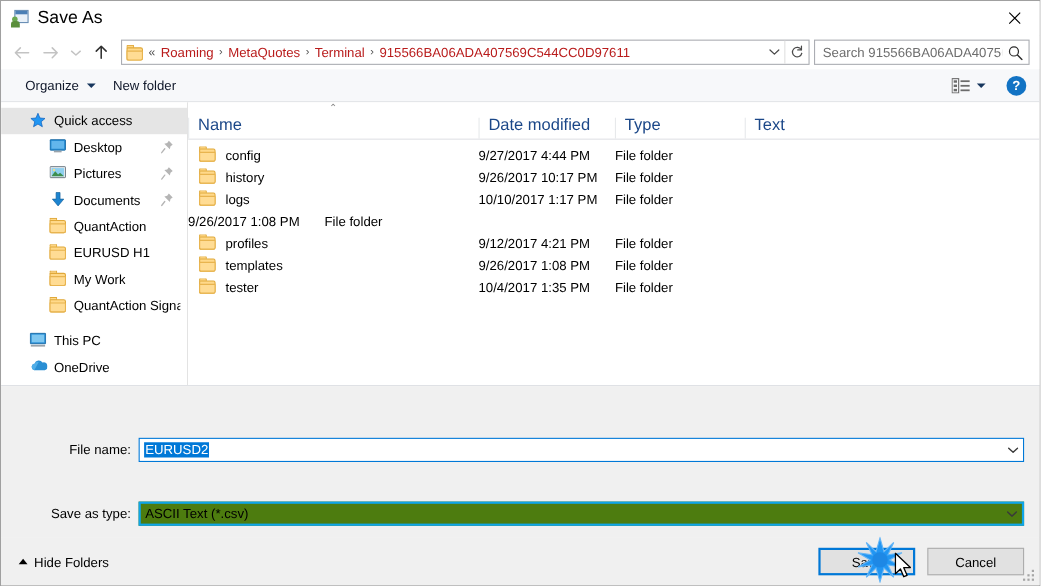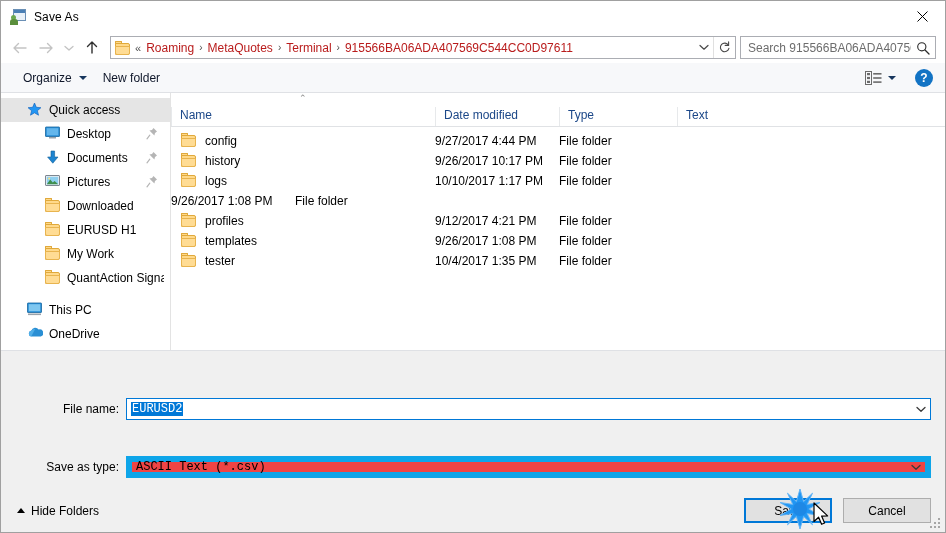--- a/index.html
+++ b/index.html
@@ -54,21 +54,21 @@
     border-radius: 50%;
     background: #6aa84f;
   }
   .app-icon .ai-body {
     position: absolute; left: 0px; top: 10px;
     width: 8px; height: 6px;
     border-radius: 3px 3px 0 0;
     background: #5b8f3c;
   }
   .titlebar .title-text {
-    font-size: 12px;
+    font-size: 16px;
     color: #000;
     letter-spacing: 0.1px;
   }
   .titlebar .close-btn {
     position: absolute;
     right: 0; top: 0;
     width: 46px; height: 30px;
     display: flex; align-items: center; justify-content: center;
     cursor: default;
   }
@@ -311,21 +311,21 @@
   }
   .sort-caret {
     position: absolute;
     left: 128px; top: -9px;
     width: 9px; height: 6px;
     color: #888;
     font-size: 9px;
     line-height: 6px;
   }
   .col {
-    font-size: 12px;
+    font-size: 15px;
     color: #1b4788;
     padding: 0 0 4px 8px;
     border-left: 1px solid #e7e9eb;
     height: 19px;
     display: flex;
     align-items: flex-end;
     cursor: default;
     white-space: nowrap;
     overflow: hidden;
   }
@@ -386,29 +386,28 @@
     font-size: 12px;
     color: #000;
   }
   .combo {
     flex: 1 1 auto;
     margin-right: 14px;
     height: 22px;
     display: flex;
     align-items: center;
     min-width: 0;
-    font-family: Liberation Mono, monospace;
   }
   .combo.filename {
     background: #fff;
     border: 1px solid #0078d7;
   }
   .combo.filetype {
-    background: #ef4444;
-    border: 6px solid #0ea5e9;
+    background: #4d7c0f;
+    border: 2px solid #0ea5e9;
   }
   .combo .ctext {
     flex: 1 1 auto;
     font-size: 12px;
     padding-left: 4px;
     overflow: hidden;
     white-space: nowrap;
   }
   .combo .ctext .sel {
     background: #0078d7;
@@ -629,60 +628,60 @@
         <span class="pin">
           <svg width="12" height="13" viewBox="0 0 12 13">
             <path d="M7.5 1 L11 4.5 L9 6 L8.4 8.6 L3.4 3.6 L6 3 Z" fill="#b5b5b5"></path>
             <path d="M3.8 8.2 L1 11.8" stroke="#b5b5b5" stroke-width="1.2" stroke-linecap="round"></path>
           </svg>
         </span>
       </div>
 
       <div class="side-item lvl1">
         <span class="s-icon">
+          <svg width="15" height="13" viewBox="0 0 15 13">
+            <rect x="0.5" y="1.5" width="14" height="10" rx="0.5" fill="#e9eef2" stroke="#6f7b85" stroke-width="0.9"></rect>
+            <rect x="1.8" y="2.8" width="11.4" height="7.4" fill="#8fd0f0"></rect>
+            <path d="M1.8 10.2 L5.2 5.6 L7.8 8.6 L9.6 7 L13.2 10.2 Z" fill="#3f8f4f"></path>
+            <circle cx="4.1" cy="4.6" r="1" fill="#ffe17a"></circle>
+          </svg>
+        </span>
+        <span class="s-label">Pictures</span>
+        <span class="pin">
+          <svg width="12" height="13" viewBox="0 0 12 13">
+            <path d="M7.5 1 L11 4.5 L9 6 L8.4 8.6 L3.4 3.6 L6 3 Z" fill="#b5b5b5"></path>
+            <path d="M3.8 8.2 L1 11.8" stroke="#b5b5b5" stroke-width="1.2" stroke-linecap="round"></path>
+          </svg>
+        </span>
+      </div>
+
+      <div class="side-item lvl1">
+        <span class="s-icon">
           <svg width="15" height="15" viewBox="0 0 15 15">
             <path d="M6 1 L9.6 1 L9.6 7 L13 7 L7.8 13.2 L2.6 7 L6 7 Z" fill="#1d84d0" stroke="#125f99" stroke-width="0.6"></path>
           </svg>
         </span>
         <span class="s-label">Documents</span>
         <span class="pin">
           <svg width="12" height="13" viewBox="0 0 12 13">
             <path d="M7.5 1 L11 4.5 L9 6 L8.4 8.6 L3.4 3.6 L6 3 Z" fill="#b5b5b5"></path>
             <path d="M3.8 8.2 L1 11.8" stroke="#b5b5b5" stroke-width="1.2" stroke-linecap="round"></path>
           </svg>
         </span>
       </div>
 
       <div class="side-item lvl1">
         <span class="s-icon">
-          <svg width="15" height="13" viewBox="0 0 15 13">
-            <rect x="0.5" y="1.5" width="14" height="10" rx="0.5" fill="#e9eef2" stroke="#6f7b85" stroke-width="0.9"></rect>
-            <rect x="1.8" y="2.8" width="11.4" height="7.4" fill="#8fd0f0"></rect>
-            <path d="M1.8 10.2 L5.2 5.6 L7.8 8.6 L9.6 7 L13.2 10.2 Z" fill="#3f8f4f"></path>
-            <circle cx="4.1" cy="4.6" r="1" fill="#ffe17a"></circle>
-          </svg>
-        </span>
-        <span class="s-label">Pictures</span>
-        <span class="pin">
-          <svg width="12" height="13" viewBox="0 0 12 13">
-            <path d="M7.5 1 L11 4.5 L9 6 L8.4 8.6 L3.4 3.6 L6 3 Z" fill="#b5b5b5"></path>
-            <path d="M3.8 8.2 L1 11.8" stroke="#b5b5b5" stroke-width="1.2" stroke-linecap="round"></path>
-          </svg>
-        </span>
-      </div>
-
-      <div class="side-item lvl1">
-        <span class="s-icon">
           <span class="folder">
               <span class="f-tab"></span>
               <span class="f-back"></span>
               <span class="f-front"></span>
             </span>
         </span>
-        <span class="s-label">Downloaded</span>
+        <span class="s-label">QuantAction</span>
       </div>
 
       <div class="side-item lvl1">
         <span class="s-icon">
           <span class="folder">
               <span class="f-tab"></span>
               <span class="f-back"></span>
               <span class="f-front"></span>
             </span>
         </span>

